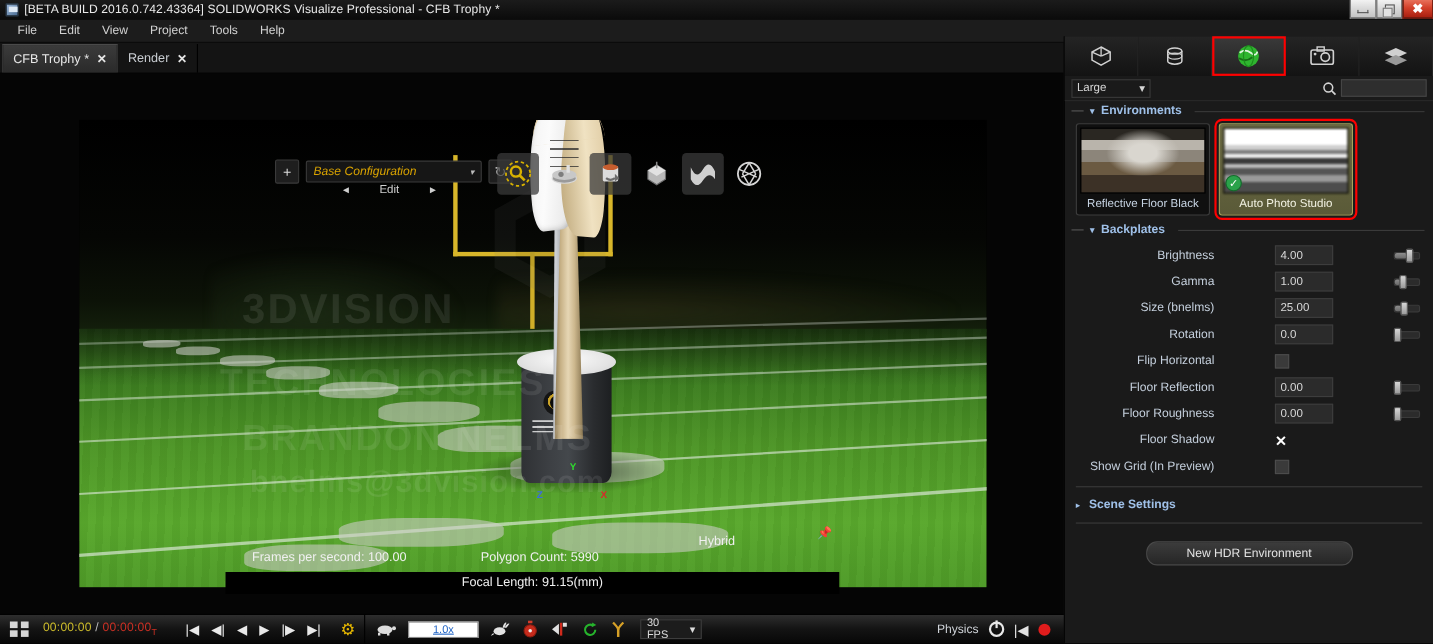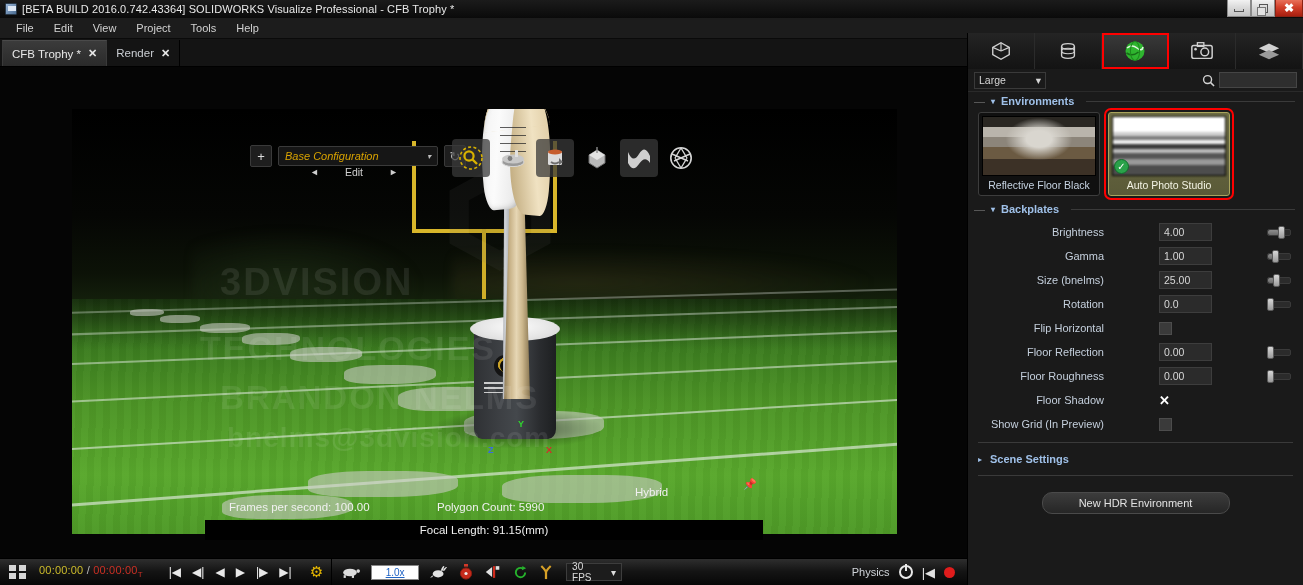--- a/index.html
+++ b/index.html
@@ -332,21 +332,21 @@
   .bseg { display:flex; align-items:center; height:100%; }
   .bb-grid { width:18px;height:14px; margin-left:9px; margin-right:12px; position:relative; }
   .bb-grid i { position:absolute; background:#d6d6d6; }
   .timecode { font-size:11px; letter-spacing:.2px; }
   .tc-a { color:#cdbc2b; } .tc-sep { color:#bdbdbd; } .tc-b { color:#cc3024; }
   .tc-t { color:#cc3024; font-size:8px; vertical-align:sub; }
   .transport { display:flex; align-items:center; gap:11px; margin-left:26px; color:#e9e9e9; font-size:12px; }
   .gear { margin-left:18px; color:#e8b900; font-size:15px; }
   .sep-v { width:1px; height:27px; background:#000; margin:0 8px; }
   .speedbox {
-    width:48px;height:15px;background:#fff;border:1px solid #888;
+    width:64px;height:15px;background:#fff;border:1px solid #888;
     display:flex;align-items:center;justify-content:center;
     color:#1f63c4; font-size:10px; text-decoration:underline;
   }
   .ic { color:#e2e2e2; font-size:13px; }
   .fpsbox {
     width:56px;height:18px;background:#1c1c1c;border:1px solid #3d3d3d;
     display:flex;align-items:center;justify-content:space-between;padding:0 5px;
     color:#dcdcdc;font-size:10px;gap:14px;
   }
   .physics-wrap { margin-left:auto; display:flex; align-items:center; gap:9px; padding-right:12px; }

